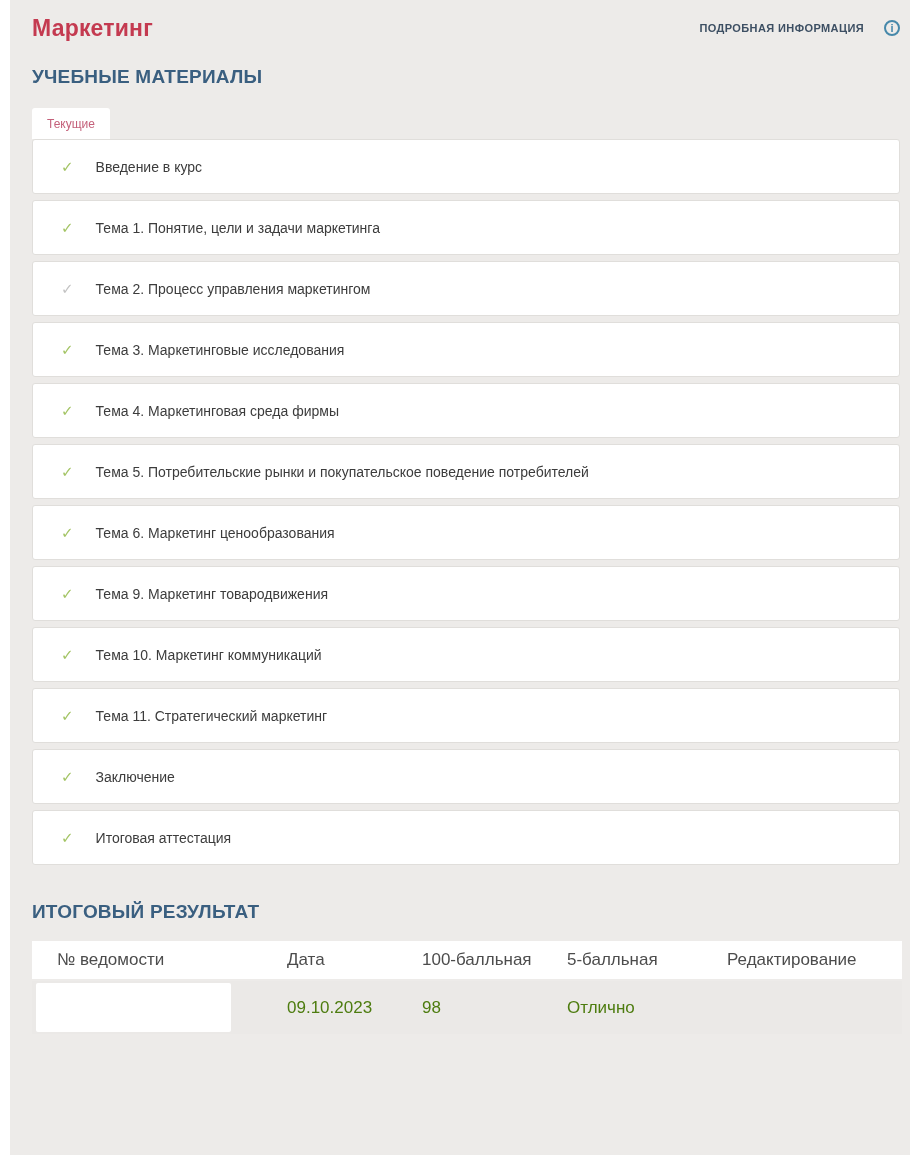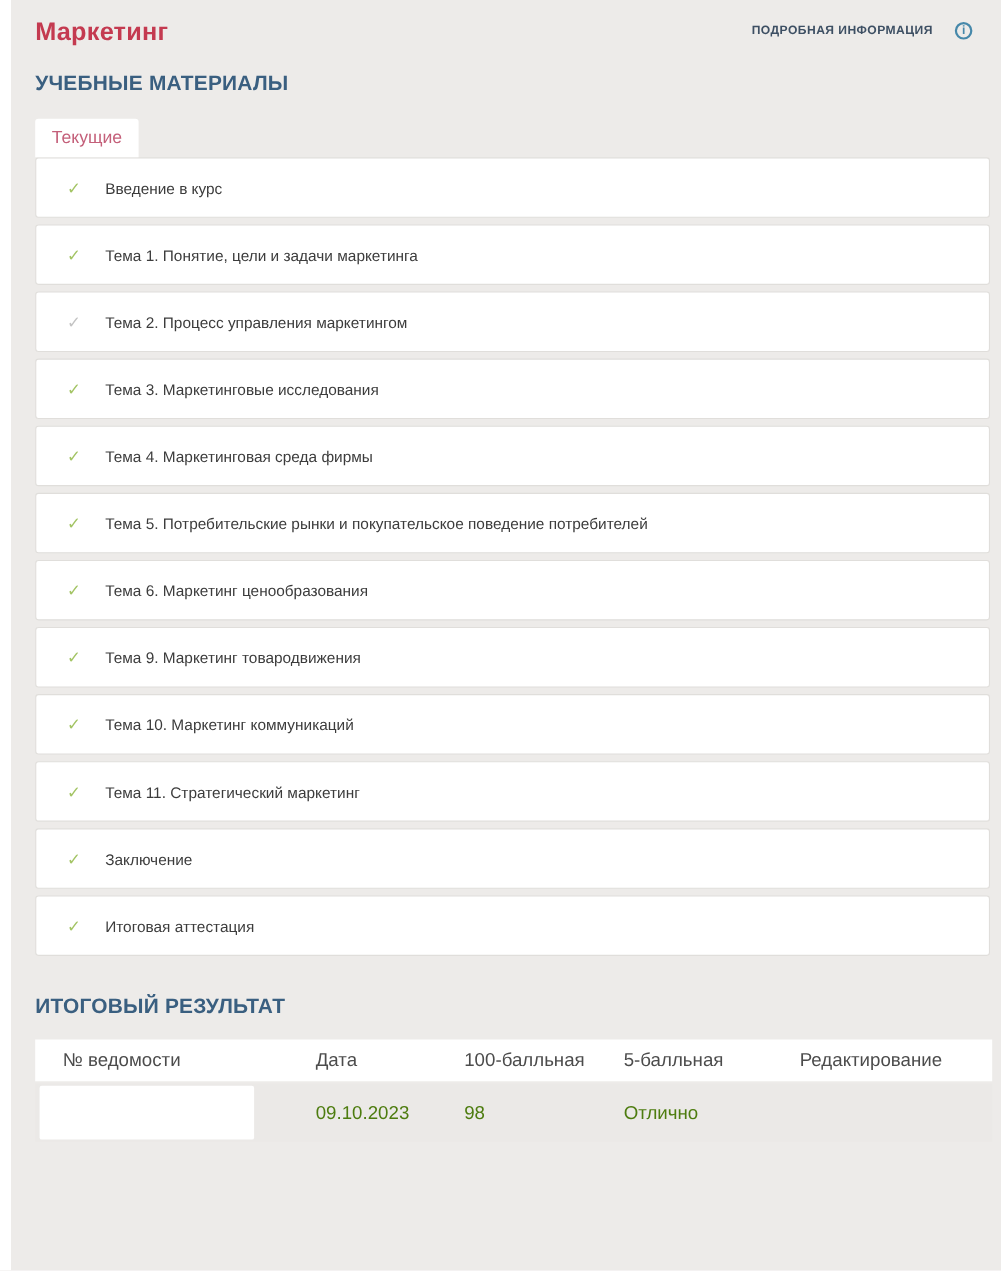--- a/index.html
+++ b/index.html
@@ -8,21 +8,21 @@
     font-family: "Liberation Sans", "DejaVu Sans", sans-serif;
     background: #ffffff;
     position: relative;
     overflow: hidden;
   }
   .page {
     position: absolute;
     left: 10px; top: 0;
     width: 900px; height: 1155px;
     background: #edebe9;
-    padding: 12px 16px 0 22px;
+    padding: 12px 0 0 22px;
   }
   
   .title-row {
     display: flex;
     justify-content: space-between;
     align-items: center;
     padding-right: 10px;
     height: 32px;
   }
   .course-title {
@@ -64,21 +64,21 @@
     letter-spacing: 0.2px;
   }
   .materials-heading { margin-top: 22px; }
   
   .tab {
     display: inline-block;
     margin-top: 20px;
     padding: 9px 15px 8px 15px;
     background: #ffffff;
     border-radius: 3px 3px 0 0;
-    font-size: 16px;
+    font-size: 12px;
     color: #c4607a;
     cursor: pointer;
   }
   
   .materials-list { width: 868px; }
   .material-item {
     display: flex;
     align-items: center;
     height: 55px;
     background: #ffffff;

